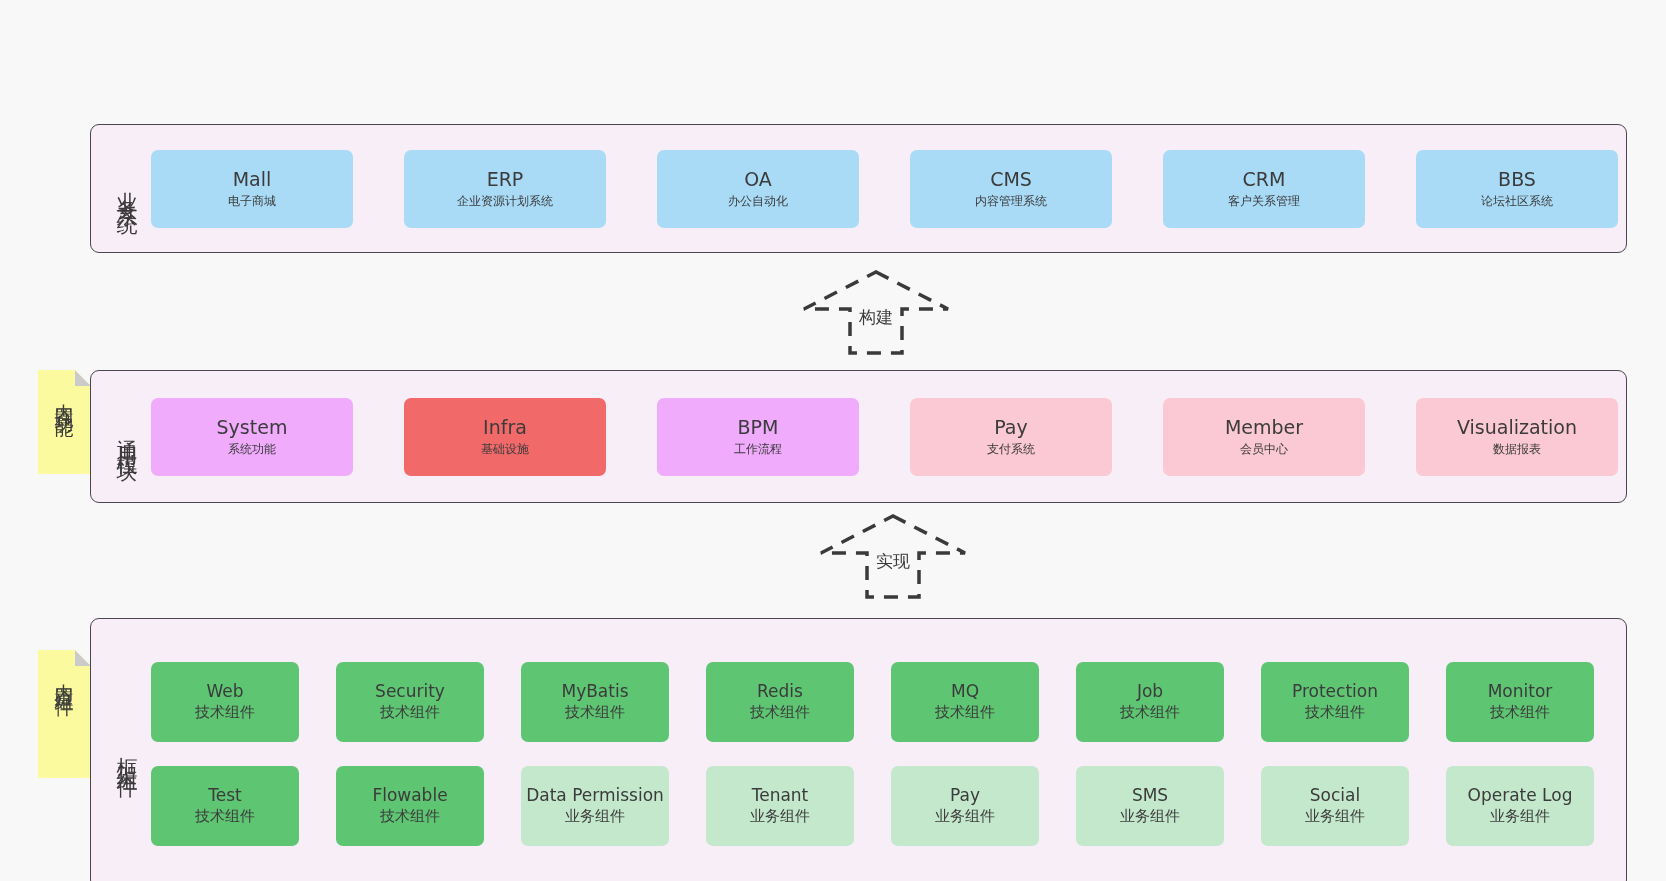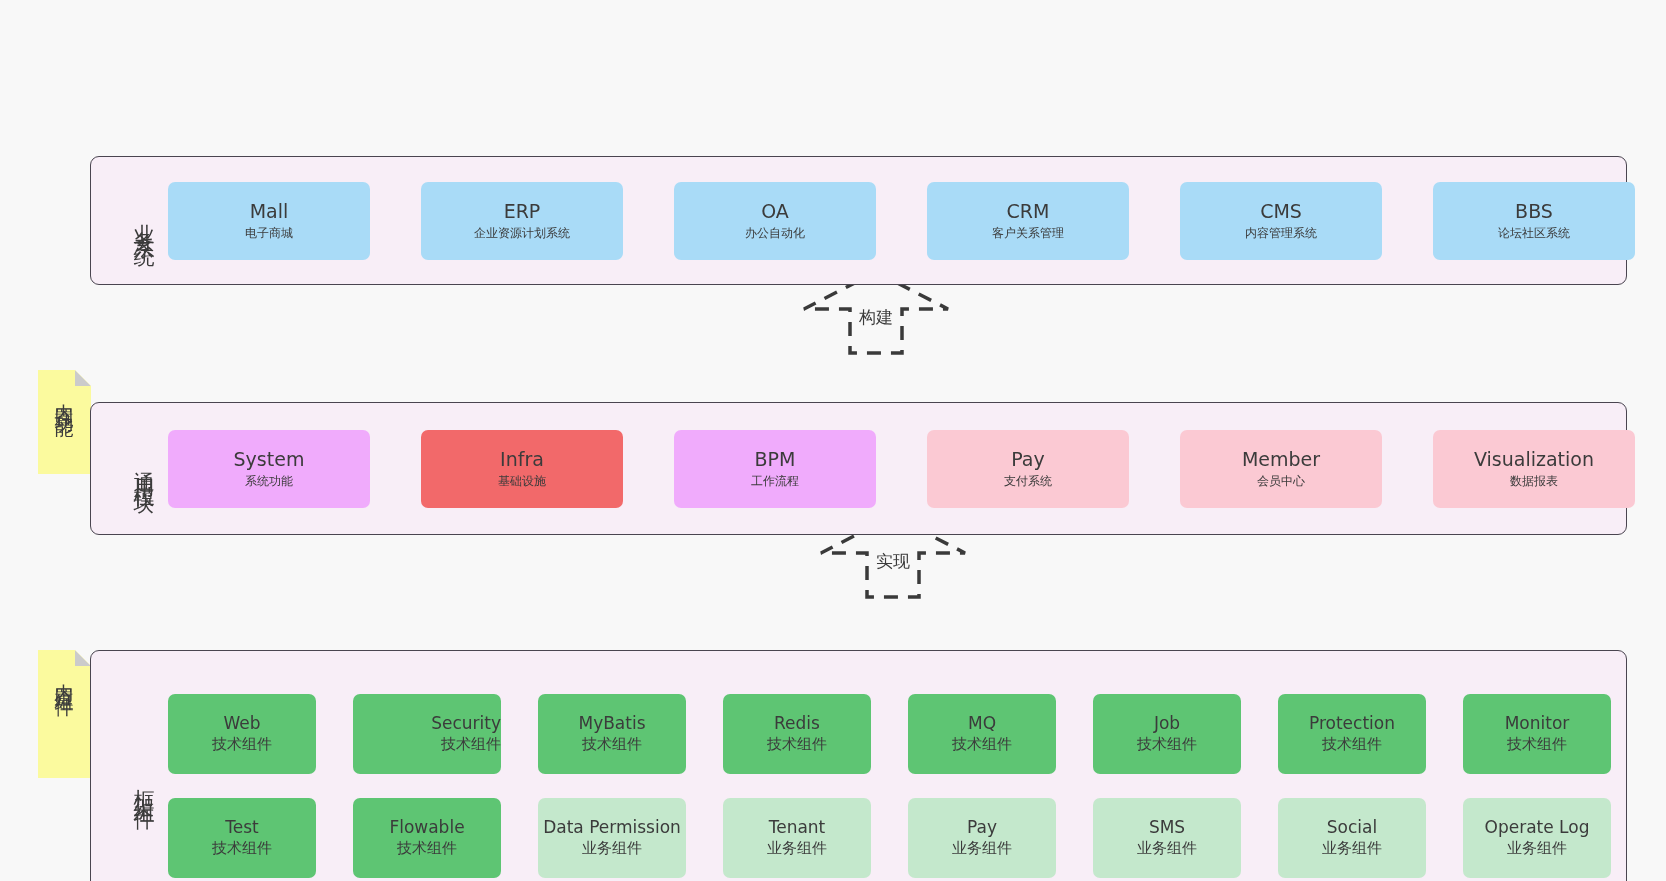--- a/index.html
+++ b/index.html
@@ -5,21 +5,21 @@
 <style>
   html,body { margin:0; padding:0; }
   body { font-family:"DejaVu Sans","Liberation Sans",sans-serif; color:#3b3b3b; }
   .stage { position:relative; width:1666px; height:881px; overflow:hidden; }
 
   
   .band {
     position:absolute; left:90px; width:1537px;
     border:1.5px solid #4a4550; border-radius:9px;
     box-sizing:border-box; display:flex; align-items:center;
-    padding-left:33px; z-index:1;margin-top:32px;
+    padding-left:16px; z-index:1;
   }
   #band-0 { top:124px;  height:129px; }
   #band-1 { top:370px;  height:133px; }
   #band-2 { top:618px;  height:271px; }
 
   .band-label {
     writing-mode:vertical-rl; text-orientation:upright;
     font-size:21px; letter-spacing:7px; line-height:1;
     width:30px; text-align:center; flex:0 0 auto;
   }
@@ -107,26 +107,26 @@
           </div>
           <div class="box" style="background: rgb(169, 219, 247);">
             <div class="name">ERP</div>
             <div class="desc">企业资源计划系统</div>
           </div>
           <div class="box" style="background: rgb(169, 219, 247);">
             <div class="name">OA</div>
             <div class="desc">办公自动化</div>
           </div>
           <div class="box" style="background: rgb(169, 219, 247);">
+            <div class="name">CMS</div>
+            <div class="desc">内容管理系统</div>
+          </div>
+          <div class="box" style="background: rgb(169, 219, 247);">
             <div class="name">CRM</div>
             <div class="desc">客户关系管理</div>
-          </div>
-          <div class="box" style="background: rgb(169, 219, 247);">
-            <div class="name">CMS</div>
-            <div class="desc">内容管理系统</div>
           </div>
           <div class="box" style="background: rgb(169, 219, 247);">
             <div class="name">BBS</div>
             <div class="desc">论坛社区系统</div>
           </div>
         </div>
       </div>
   </div>
 
   <div class="band cols-6" id="band-1" style="background: rgb(248, 238, 247); border-color: rgb(74, 69, 80);">
@@ -162,21 +162,21 @@
   </div>
 
   <div class="band cols-8" id="band-2" style="background: rgb(248, 238, 247); border-color: rgb(74, 69, 80);">
     <div class="band-label">框架组件</div>
     <div class="band-rows">
         <div class="row">
           <div class="box" style="background: rgb(94, 197, 115);">
             <div class="name">Web</div>
             <div class="desc">技术组件</div>
           </div>
-          <div class="box" style="background: rgb(94, 197, 115); align-items: flex-end;">
+          <div class="box" style="background: rgb(94, 197, 115);">
             <div class="name">Security</div>
             <div class="desc">技术组件</div>
           </div>
           <div class="box" style="background: rgb(94, 197, 115);">
             <div class="name">MyBatis</div>
             <div class="desc">技术组件</div>
           </div>
           <div class="box" style="background: rgb(94, 197, 115);">
             <div class="name">Redis</div>
             <div class="desc">技术组件</div>

